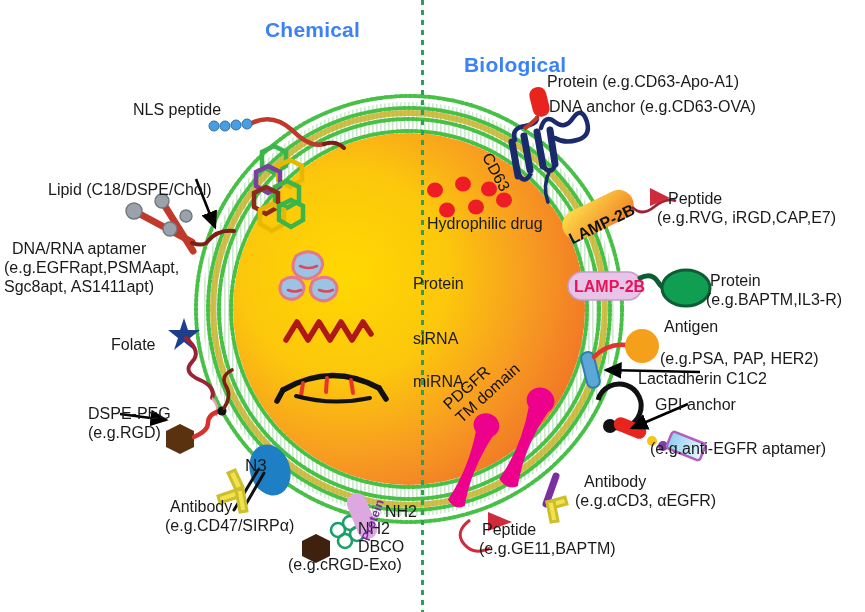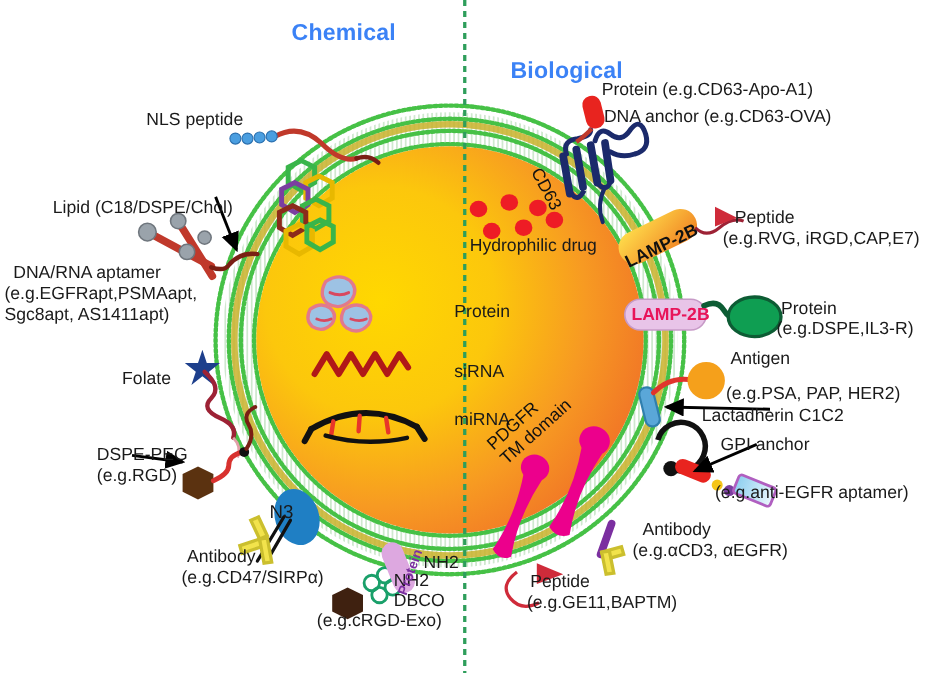--- a/index.html
+++ b/index.html
@@ -290,21 +290,21 @@
     <div class="lbl" style="left:549px;top:98px;">DNA anchor (e.g.CD63-OVA)</div>
   </div>
 
   <div>
     <div class="lbl" style="left:668px;top:190px;">Peptide</div>
     <div class="lbl" style="left:657px;top:209px;">(e.g.RVG, iRGD,CAP,E7)</div>
   </div>
 
   <div>
     <div class="lbl" style="left:710px;top:272px;">Protein</div>
-    <div class="lbl" style="left:706px;top:291px;">(e.g.DSPE,IL3-R)</div>
+    <div class="lbl" style="left:706px;top:291px;">(e.g.BAPTM,IL3-R)</div>
   </div>
 
   <div>
     <div class="lbl" style="left:664px;top:318px;">Antigen</div>
     <div class="lbl" style="left:660px;top:350px;">(e.g.PSA, PAP, HER2)</div>
   </div>
 
   <div class="lbl" style="left:638px;top:370px;">Lactadherin C1C2</div>
 
   <div class="lbl" style="left:655px;top:396px;">GPI anchor</div>

